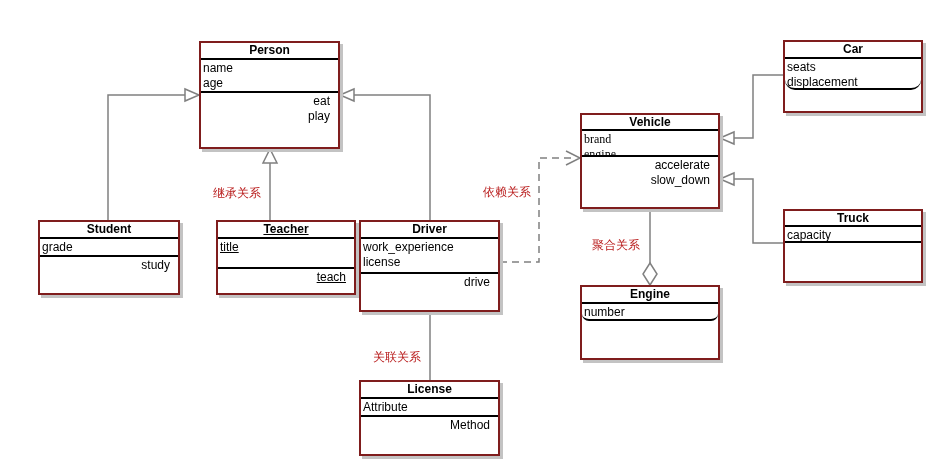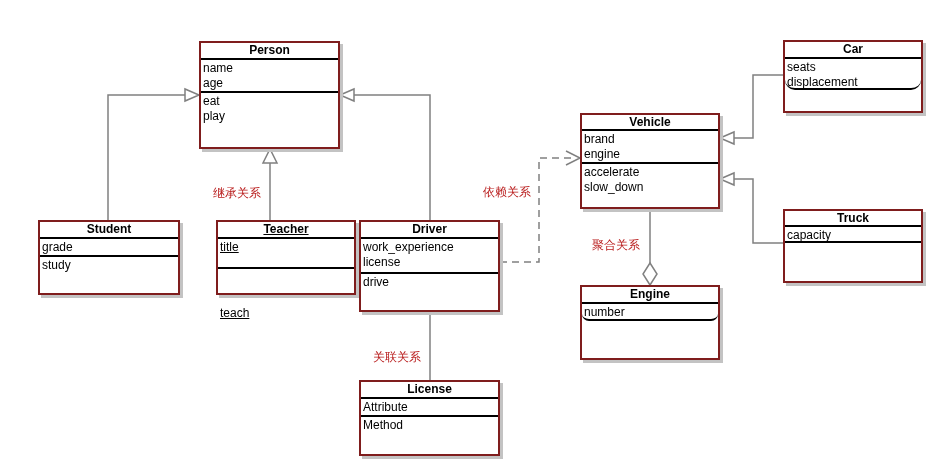--- a/index.html
+++ b/index.html
@@ -12,21 +12,21 @@
     box-shadow:3px 3px 0 #c3c3c3;box-sizing:content-box;z-index:2;
   }
   .cls-title{
     font-weight:bold;font-size:12px;text-align:center;
     border-bottom:2px solid #000000;overflow:hidden;
   }
   .cls-sec{
     border-bottom:2px solid #000000;padding:1px 8px 0 2px;box-sizing:border-box;
     overflow:hidden;
   }
-  .cls-sec.last{border-bottom:none;}
+  .cls-sec.last{border-bottom:none;text-align:right;}
   .row{font-size:12px;line-height:15px;white-space:nowrap;color:#000;}
   .edge-label{
     position:absolute;font-size:12px;color:#b91c1c;white-space:nowrap;z-index:3;
   }
   #wires{position:absolute;left:0;top:0;z-index:1;pointer-events:none;}
 </style>
 </head>
 <body>
 
 <div id="canvas">
@@ -98,21 +98,21 @@
     <div class="cls-sec last" style="height:34px;">
       <div class="row">study</div>
     </div>
   </div>
 
   <div class="cls" style="left:216px;top:220px;width:136px;height:71px;text-decoration:underline;">
     <div class="cls-title" style="height:15px;line-height:15px;">Teacher</div>
     <div class="cls-sec" style="height:30px;">
       <div class="row">title</div>
     </div>
-    <div class="cls-sec last" style="height:34px;margin-top:36px;">
+    <div class="cls-sec last" style="height:34px;">
       <div class="row">teach</div>
     </div>
   </div>
 
   <div class="cls" style="left:359px;top:220px;width:137px;height:88px;">
     <div class="cls-title" style="height:15px;line-height:15px;">Driver</div>
     <div class="cls-sec" style="height:35px;">
       <div class="row">work_experience</div>
       <div class="row">license</div>
     </div>
@@ -126,21 +126,21 @@
     <div class="cls-sec" style="height:18px;">
       <div class="row">Attribute</div>
     </div>
     <div class="cls-sec last" style="height:35px;">
       <div class="row">Method</div>
     </div>
   </div>
 
   <div class="cls" style="left:580px;top:113px;width:136px;height:92px;">
     <div class="cls-title" style="height:14px;line-height:14px;">Vehicle</div>
-    <div class="cls-sec" style="height:33px;">
+    <div class="cls-sec" style="height:26px;font-family:Liberation Serif, serif;">
       <div class="row">brand</div>
       <div class="row">engine</div>
     </div>
     <div class="cls-sec last" style="height:41px;">
       <div class="row">accelerate</div>
       <div class="row">slow_down</div>
     </div>
   </div>
 
   <div class="cls" style="left:580px;top:285px;width:136px;height:71px;">

